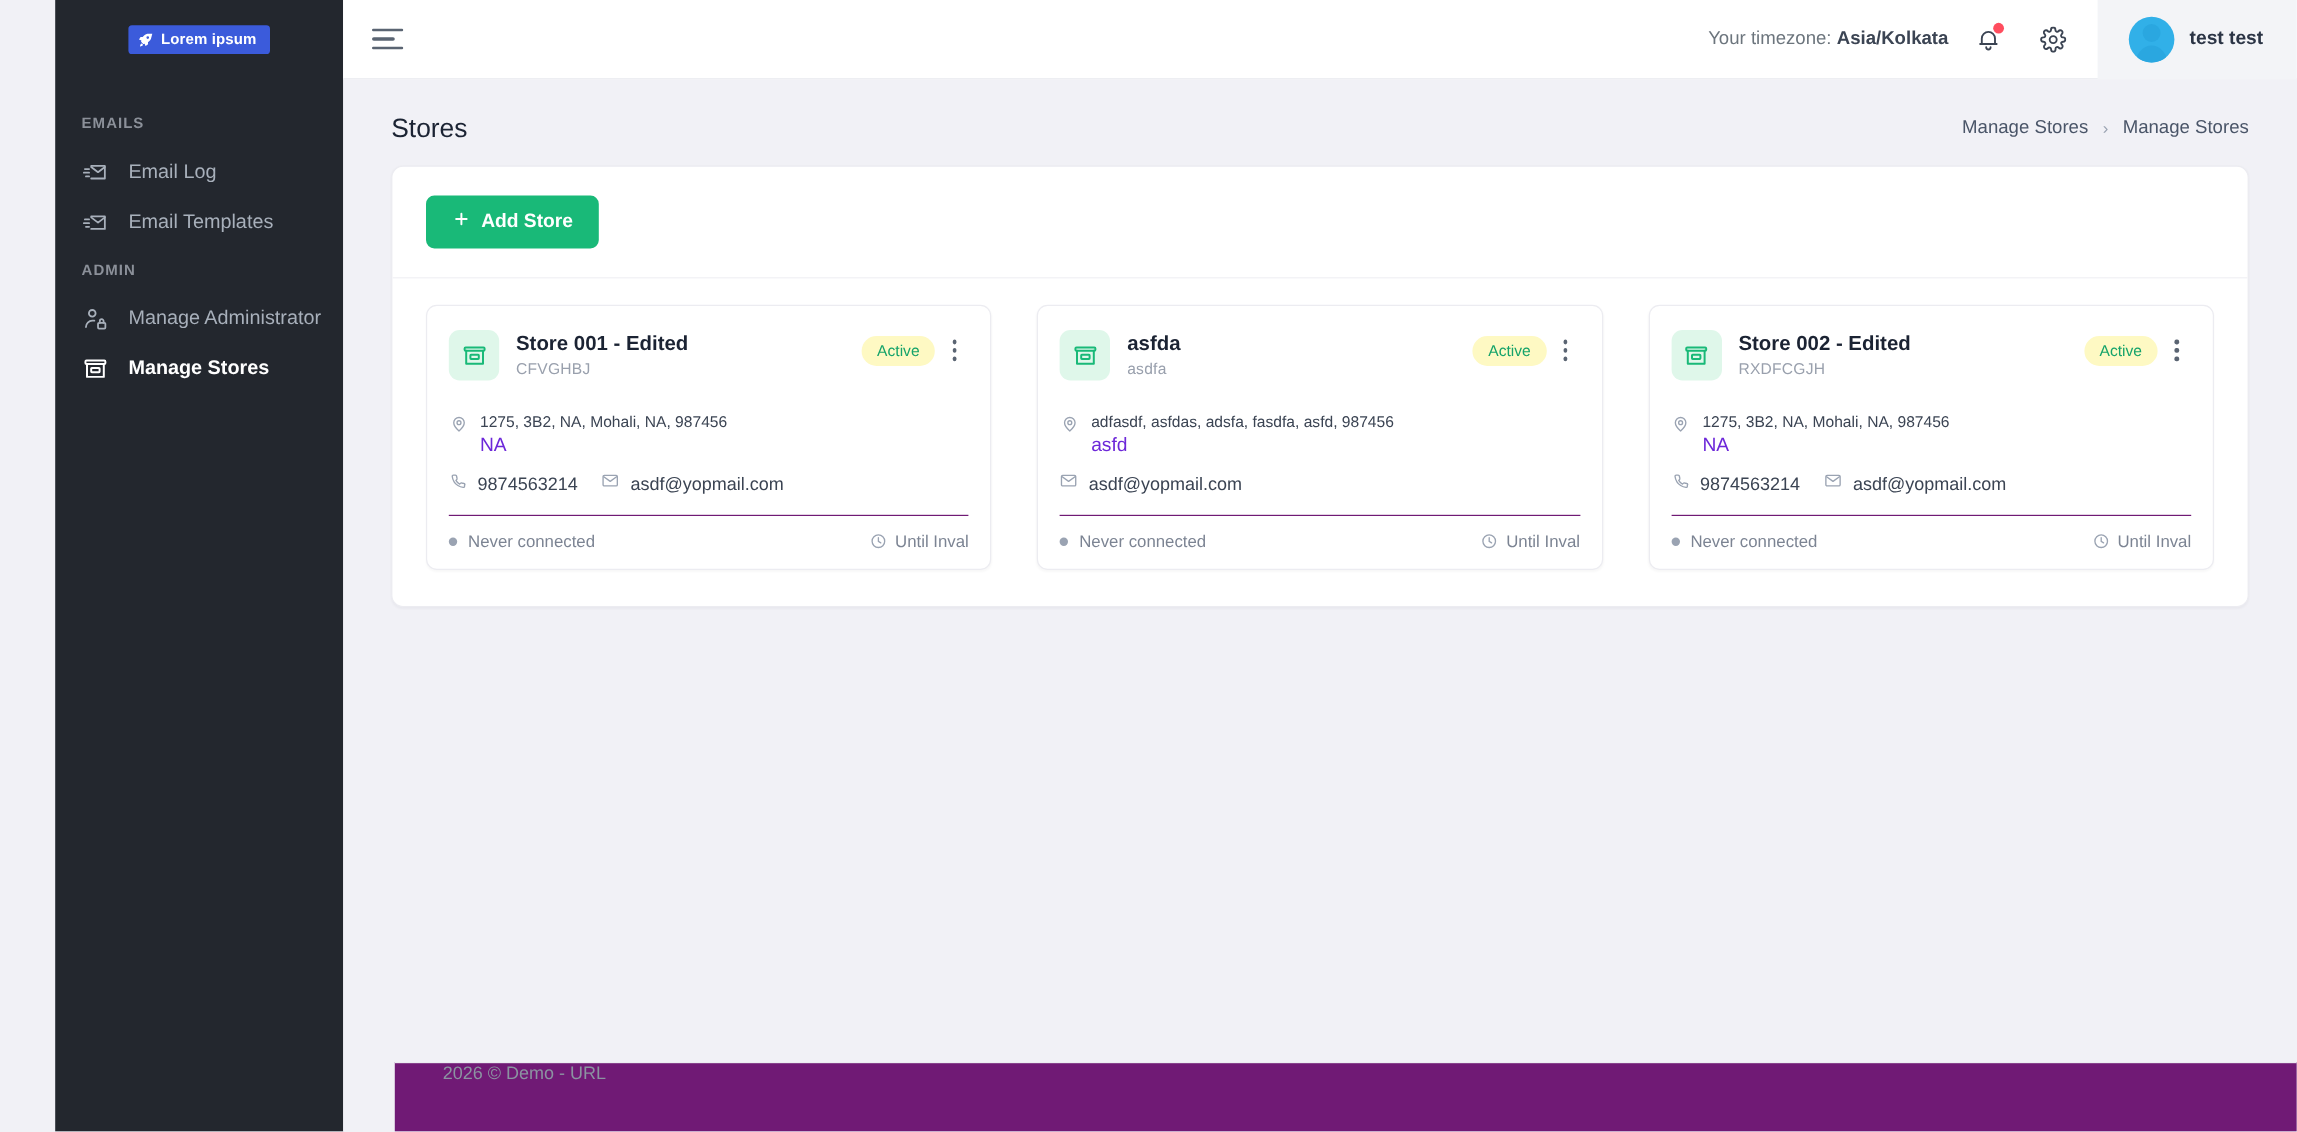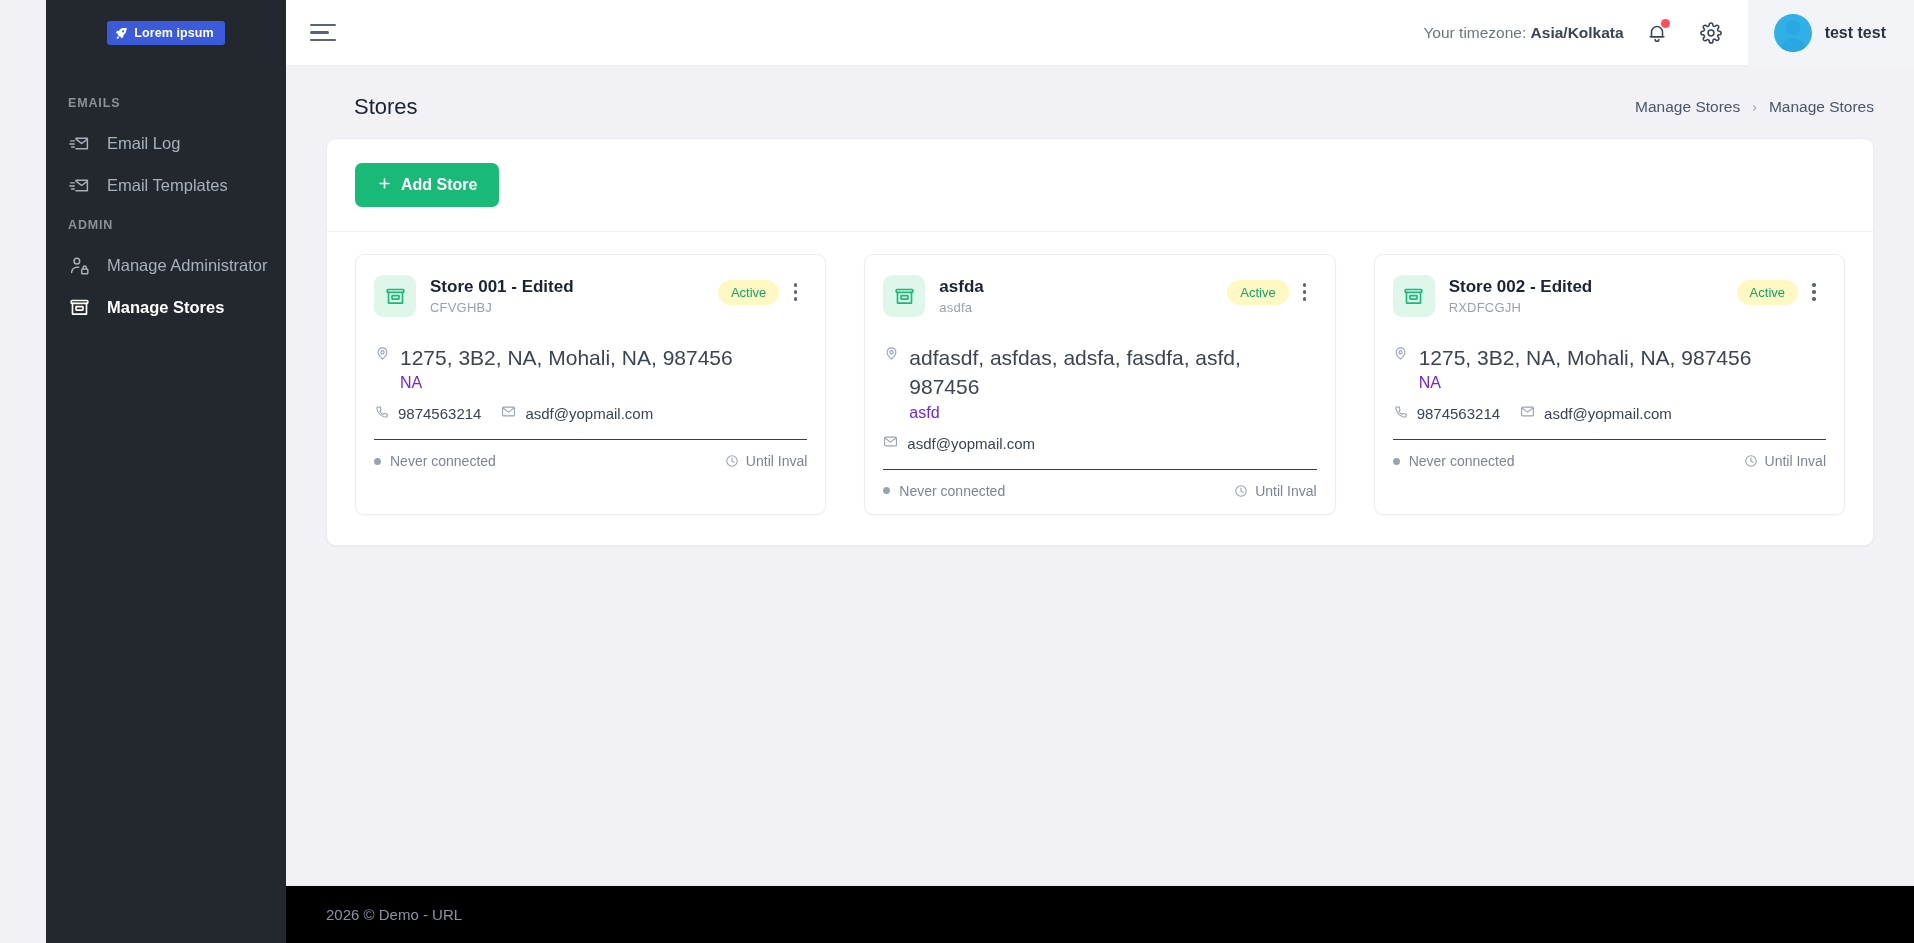--- a/index.html
+++ b/index.html
@@ -62,21 +62,21 @@
   .tz b { color:#3b4453; font-weight: bold; }
   .icon-btn { position:relative; width: 34px; height: 34px; display:flex; align-items:center; justify-content:center; cursor:pointer; margin-right: 20px; color:#3b4453; }
   .badge-dot { position:absolute; top: 3px; right: 4px; width: 9px; height: 9px; border-radius: 50%; background:#ff4d5e; }
   .profile { display:flex; align-items:center; gap:13px; height:66px; padding: 0 28px 0 26px; background:#f3f4f7; cursor:pointer; }
   .avatar { width: 38px; height: 38px; border-radius:50%; overflow:hidden; position:relative; background:#31b0e8; }
   .avatar .head { position:absolute; top:6px; left:50%; transform:translateX(-50%); width:15px; height:15px; border-radius:50%; background:#2aa7e0; }
   .avatar .body { position:absolute; bottom:-2px; left:50%; transform:translateX(-50%); width:27px; height:16px; border-radius:50% 50% 0 0 / 100% 100% 0 0; background:#2aa7e0; }
   .profile-name { color:#2b3445; font-size: 16px; font-weight:bold; white-space:nowrap; }
 
   .page-head { display:flex; align-items:center; justify-content:space-between; padding: 28px 40px 18px 40px; }
-  .page-title { font-size: 22px; color:#1b2333; font-weight: normal; margin-left: 28px; }
+  .page-title { font-size: 22px; color:#1b2333; font-weight: normal; }
   .crumbs { display:flex; align-items:center; gap:12px; font-size: 15.5px; color:#4a5568; }
   .crumbs .sep { color:#9aa3b2; font-size: 14px; }
   .crumb-link { cursor:pointer; }
 
   .panel {
     margin: 0 40px; background:#ffffff; border-radius: 10px;
     border: 1px solid #ececf1;
     box-shadow: 0 1px 2px rgba(20,25,40,.04);
     overflow: hidden;
   }
@@ -120,39 +120,39 @@
   .pill {
     background:#fef9c3; color:#15a36a; font-size: 13px; border-radius: 20px;
     padding: 5px 13px; white-space:nowrap;
   }
   .kebab { width: 24px; height: 28px; display:flex; flex-direction:column; align-items:center; justify-content:center; gap:3.5px; cursor:pointer; }
   .kebab i { width: 3.4px; height: 3.4px; border-radius:50%; background:#5a6472; display:block; }
 
   .card-body { padding: 8px 18px 16px 18px; }
   .row { display:flex; align-items:flex-start; gap: 10px; margin-top: 10px; }
   .row .ic { flex:0 0 16px; width:16px; height:16px; color:#9aa3b2; display:flex; align-items:center; justify-content:center; margin-top: 2px; }
-  .row .txt { font-size: 21px; color:#3b4453; line-height: 1.4; }
+  .row .txt { font-size: 13px; color:#3b4453; line-height: 1.4; text-align: right; }
   .sub-line { font-size: 16px; color:#6d28d9; margin-top: 2px; }
   .row-inline { display:flex; align-items:center; gap: 10px; margin-top: 12px; flex-wrap: wrap; }
   .inline-item { display:flex; align-items:center; gap: 9px; margin-right: 10px; }
   .inline-item .txt { font-size: 15px; color:#3b4453; }
 
   .card-foot {
     border-top: 1px solid #701a75; margin: 0 18px; padding: 13px 0 15px 0;
     display:flex; align-items:center; justify-content:space-between;
   }
   .conn { display:flex; align-items:center; gap: 9px; font-size: 14px; color:#7c8493; }
   .conn .dot { width: 7px; height: 7px; border-radius:50%; background:#9aa3b2; display:block; }
   .until { display:flex; align-items:center; gap: 7px; font-size: 14px; color:#7c8493; }
   .until .ic { color:#9aa3b2; display:flex; }
 
   .footer {
-    margin-top: auto; background:#000000; height: 58px;
-    display:flex; align-items:center; padding-left: 40px;
-    color:#8b93a1; font-size: 15px; border-top: 1px solid #ececf1;
+    margin-top: auto; background:#701a75; height: 58px;
+    display:flex; align-items:flex-start; padding-left: 40px;
+    color:#8b93a1; font-size: 15px; border-top: 1px solid #ececf1; margin-left: 43px;
   }
 </style>
 </head>
 <body>
 
 <div class="app">
 
   <aside class="sidebar">
     <div class="logo-wrap">
       <div class="logo-badge">

